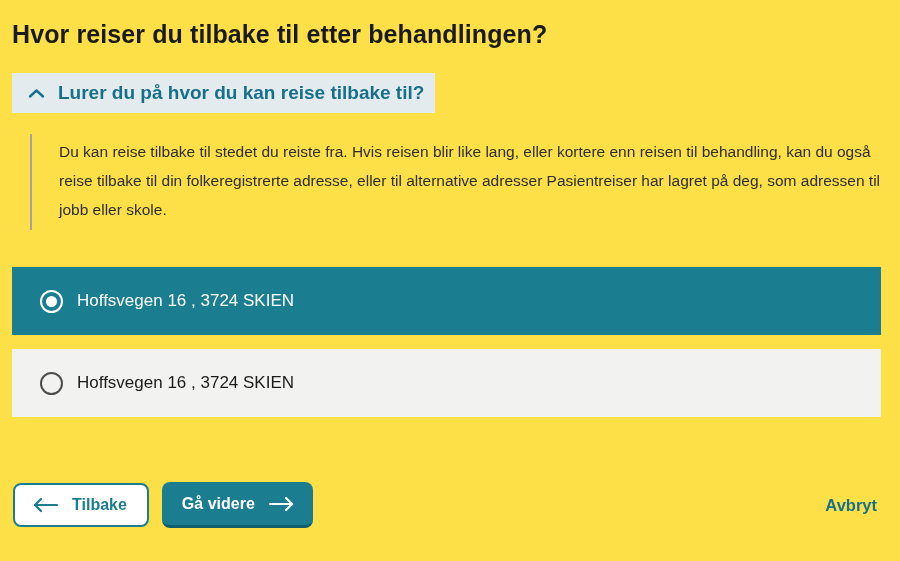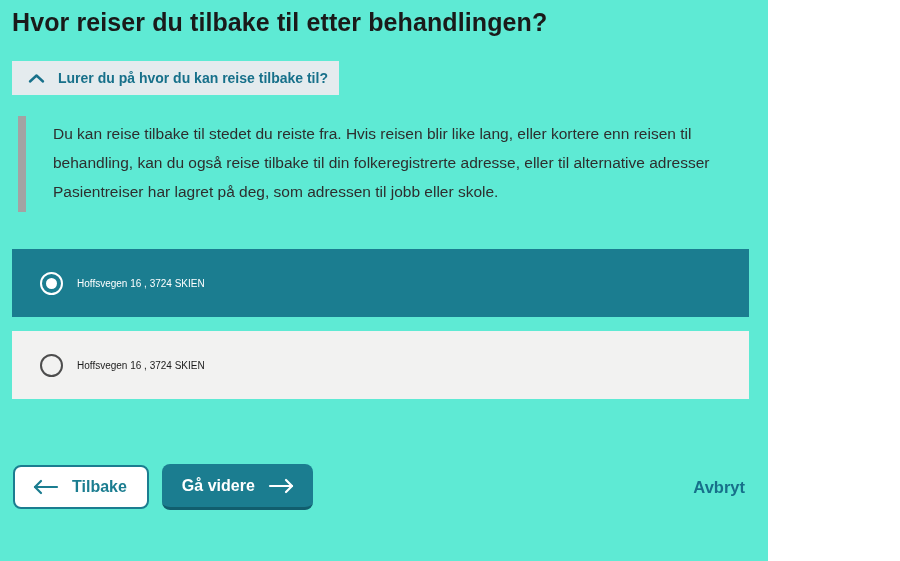--- a/index.html
+++ b/index.html
@@ -2,25 +2,25 @@
 <html lang="no"><head>
 <meta charset="utf-8">
 <style>
   * { margin: 0; padding: 0; box-sizing: border-box; }
   html, body {
     background: #ffffff;
     font-family: "Liberation Sans", sans-serif;
     color: #2e2e2e;
   }
   .page {
-    width: 768px;
+    width: 900px;
     height: 561px;
-    padding: 8px 19px 0 12px;
+    padding: 20px 19px 0 12px;
     overflow: hidden;
-    background: #5eead4;
+    background: #fde047;
   }
   .page-title {
     font-size: 25px;
     font-weight: bold;
     color: #1a1a1a;
     letter-spacing: 0.1px;
   }
   
   .accordion-header {
     margin-top: 24px;
@@ -28,28 +28,28 @@
     align-items: center;
     gap: 13px;
     background: #e4ebee;
     padding: 9px 11px 9px 16px;
     cursor: pointer;
     border: none;
     font-family: "Liberation Sans", sans-serif;
   }
   .accordion-header .acc-label {
     color: #17708a;
-    font-size: 14px;
+    font-size: 19px;
     font-weight: bold;
   }
   .chevron-icon { display: inline-flex; }
   .accordion-body {
     margin-top: 21px;
-    margin-left: 6px;
-    border-left: 8px solid #a3a3a3;
+    margin-left: 18px;
+    border-left: 2px solid #a3a3a3;
     padding: 3px 0 6px 27px;
   }
   .accordion-body p {
     font-size: 15.5px;
     line-height: 29px;
     color: #2e2e2e;
     max-width: 828px;
   }
   .accordion-body p + p { margin-top: 24px; }
   .phone-link {
@@ -60,21 +60,21 @@
   }
   
   .options { margin-top: 37px; }
   .option {
     height: 68px;
     display: flex;
     align-items: center;
     gap: 14px;
     padding-left: 28px;
     cursor: pointer;
-    font-size: 10px;
+    font-size: 17px;
   }
   .option.selected {
     background: #1b7d90;
     color: #ffffff;
   }
   .option.unselected {
     background: #f2f2f1;
     color: #1c1c1c;
     margin-top: 14px;
   }

